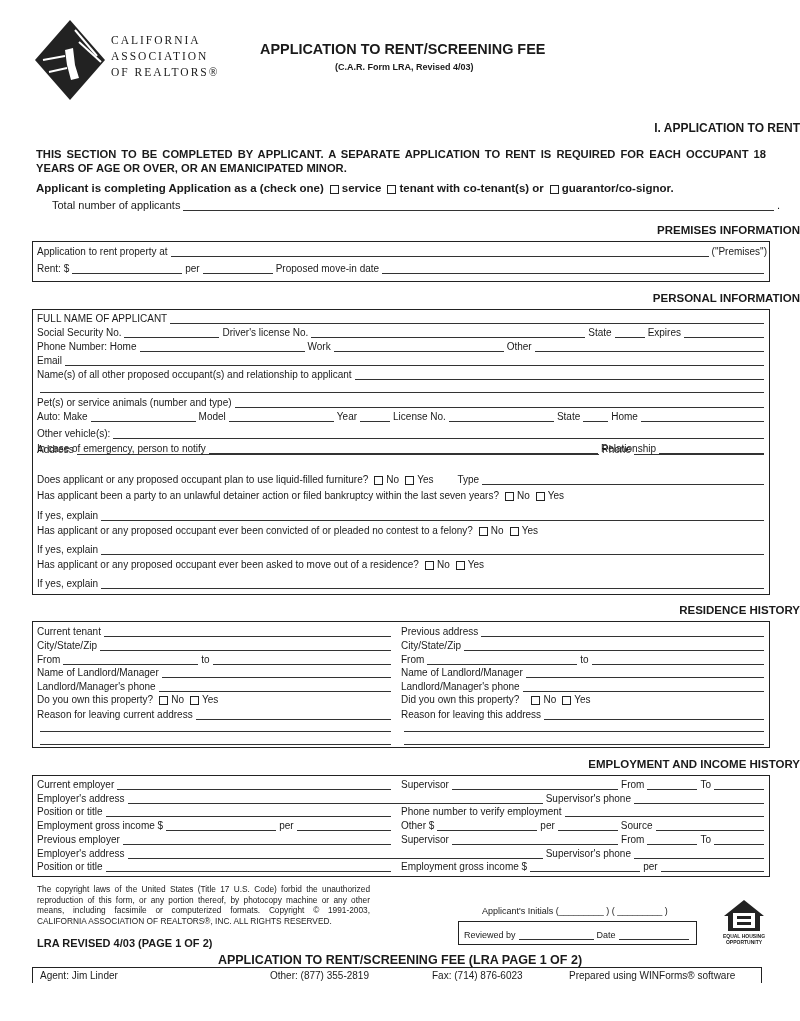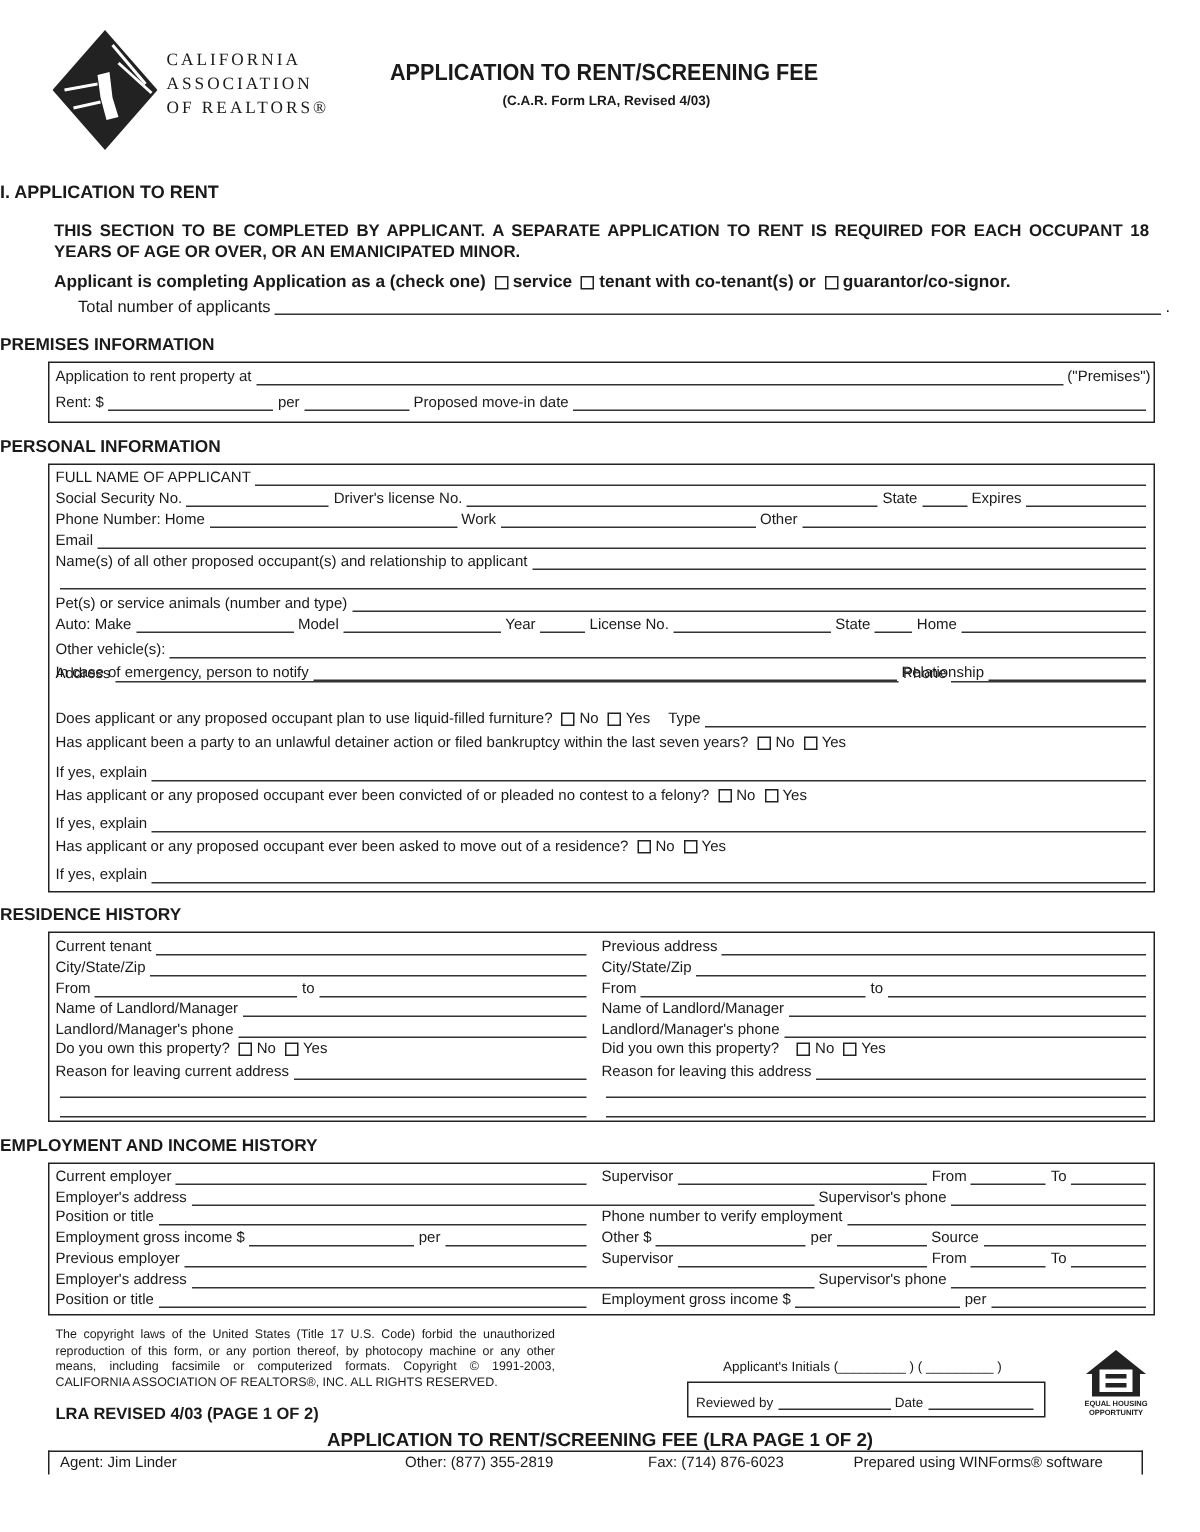--- a/index.html
+++ b/index.html
@@ -2,23 +2,23 @@
 <html><head>
 <meta charset="utf-8">
 <style>
 *{box-sizing:border-box;margin:0;padding:0}
 body{width:800px;height:1021px;background:#fff;font-family:"Liberation Sans",sans-serif;color:#1a1a1a;position:relative;overflow:hidden}
 .abs{position:absolute}
 .logo{left:35px;top:20px;width:70px;height:80px}
 .org{left:111px;top:32px;font-family:"Liberation Serif",serif;font-size:11.5px;letter-spacing:2px;line-height:16px}
 .title{left:260px;top:40px;font-size:15.5px;font-weight:bold;transform:scaleX(0.93);transform-origin:left}
 .subtitle{left:335px;top:62px;font-size:9px;font-weight:bold}
-.sec-title{left:0;width:800px;text-align:left;font-size:12px;font-weight:bold}
+.sec-title{left:0;width:800px;text-align:right;font-size:12px;font-weight:bold}
 .bold-note{left:36px;top:147px;width:730px;font-size:11.2px;font-weight:bold;line-height:14px;text-align:justify}
-.row{position:absolute;display:flex;align-items:center;font-size:10px;white-space:nowrap}
+.row{position:absolute;display:flex;align-items:flex-end;font-size:10px;white-space:nowrap}
 .fill{flex:1;border-bottom:1px solid #333;height:10px;margin:0 3px}
 .fw{display:inline-block;border-bottom:1px solid #333;height:10px;margin:0 3px}
 .box{position:absolute;border:1.5px solid #222}
 .cb{display:inline-block;width:9px;height:9px;border:1px solid #222;margin:0 3px 0 6px;vertical-align:-1px}
 .b{font-weight:normal}
 .smalltxt{font-size:8.3px;line-height:10.5px}
 </style>
 </head>
 <body>
 
@@ -141,21 +141,21 @@
     <span class="fill"></span>
   <span>Phone</span>
     <span class="fw" style="width:130px"></span>
 </div>
 <div class="row" style="left:37px;top:474px;width:730px">
   <span>Does applicant or any proposed occupant plan to use liquid-filled furniture?</span>
   <span class="cb"></span>
     <span>No</span>
   <span class="cb"></span>
     <span>Yes</span>
-  <span style="margin-left:12px">Type</span>
+  <span style="margin-left:24px">Type</span>
     <span class="fill"></span>
 </div>
 <div class="row" style="left:37px;top:490px;width:730px">
   <span>Has applicant been a party to an unlawful detainer action or filed bankruptcy within the last seven years?</span>
   <span class="cb"></span>
     <span>No</span>
   <span class="cb"></span>
     <span>Yes</span>
 </div>
 <div class="row" style="left:37px;top:510px;width:730px">

